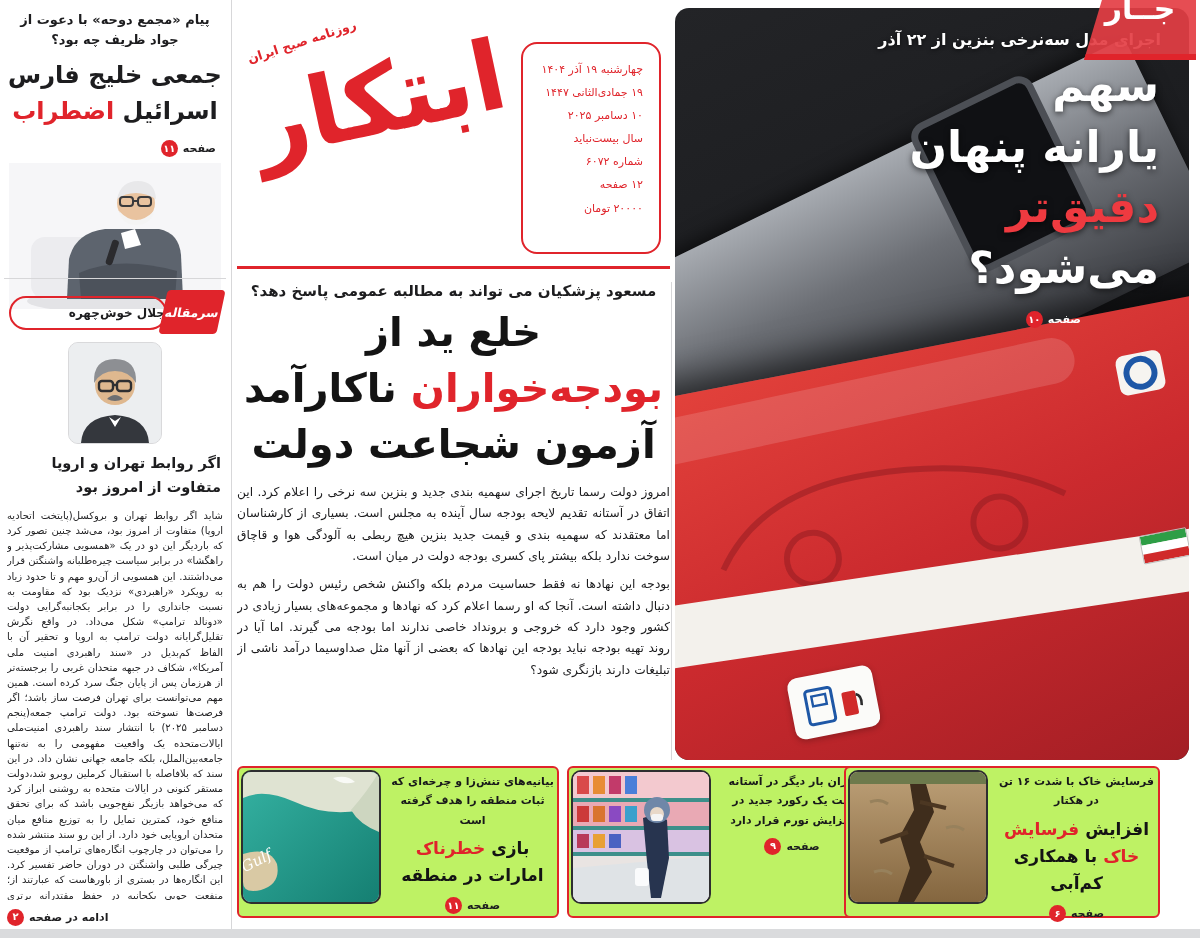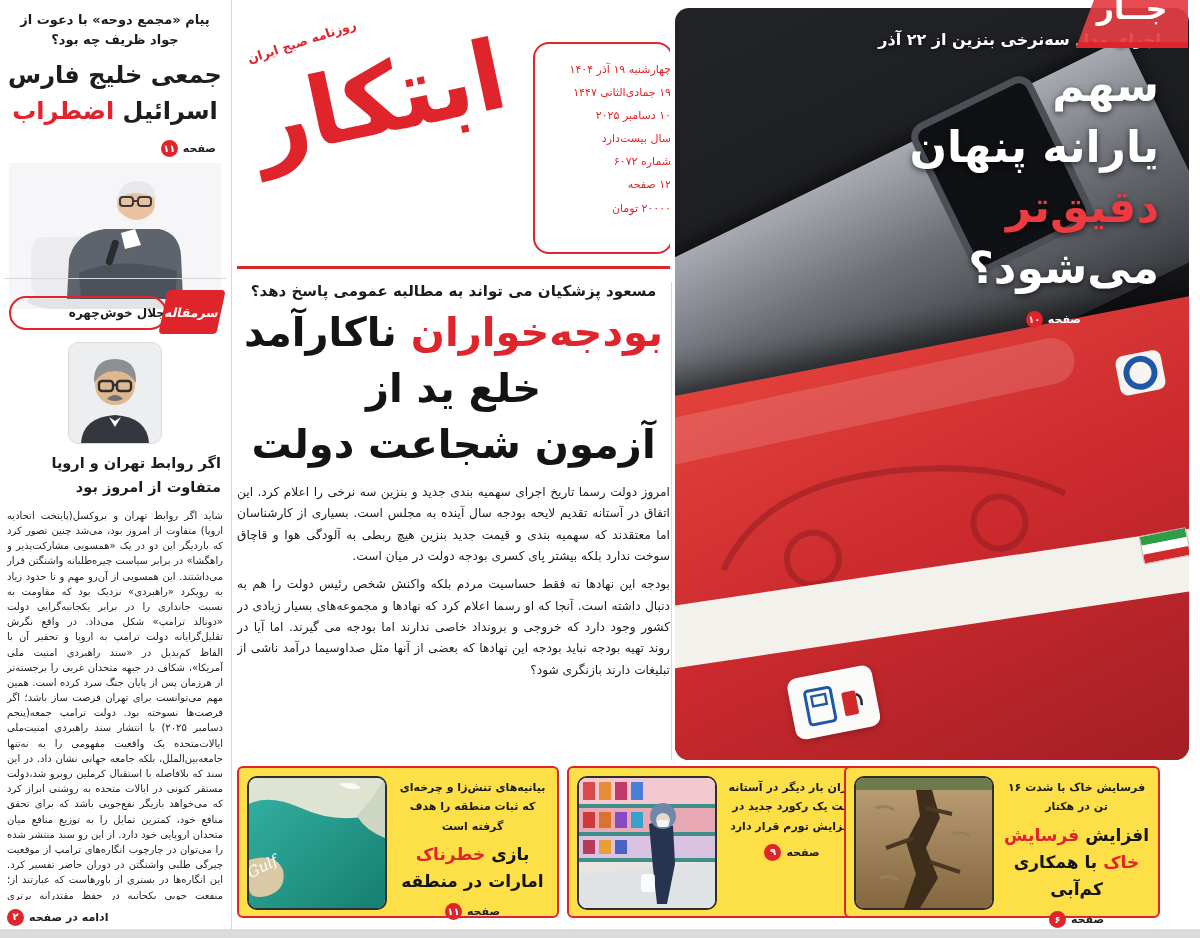--- a/index.html
+++ b/index.html
@@ -8,21 +8,21 @@
 
   
   .red{color:#e0242b;}
   .badge{display:inline-flex;align-items:center;gap:5px;font-size:11px;font-weight:bold;color:#1d1d1f;}
   .badge .num{width:17px;height:17px;border-radius:50%;background:#e0242b;color:#fff;
     display:inline-flex;align-items:center;justify-content:center;font-size:10px;line-height:1;}
   .vline{position:absolute;width:1px;background:#d7d7d9;}
   .hline{position:absolute;height:1px;background:#d7d7d9;}
 
   
-  .jar-tab{position:absolute;top:0;right:12px;width:112px;height:48px;z-index:40;
+  .jar-tab{position:absolute;top:0;right:4px;width:112px;height:60px;z-index:40;
     background:rgba(228,62,68,.92);clip-path:polygon(16% 0,100% 0,100% 100%,0 100%);
     display:flex;align-items:flex-start;justify-content:center;border-bottom:6px solid #e0242b;box-sizing:border-box;}
   .jar-tab span{color:#fff;font-size:30px;font-weight:bold;margin-top:-9px;letter-spacing:2px;}
 
   
   .left-col{position:absolute;left:0;top:0;width:230px;}
   .z-kicker{font-size:13px;font-weight:bold;text-align:center;margin:10px 6px 8px;line-height:1.5;}
   .z-title{font-size:24px;font-weight:bold;text-align:center;line-height:1.5;margin:0 4px;}
   .z-badge{margin:8px 14px 6px;text-align:right;}
   .z-photo{width:212px;height:146px;margin:0 auto;position:relative;overflow:hidden;background:#f6f6f8;}
@@ -37,22 +37,22 @@
   .ed-title{font-size:14.5px;font-weight:bold;text-align:right;line-height:1.65;margin:0 2px 8px;}
   .ed-body{font-size:10px;line-height:1.52;text-align:justify;color:#232325;height:392px;overflow:hidden;}
   .ed-more{margin-top:6px;text-align:left;}
 
   
   .center-col{position:absolute;left:237px;top:0;width:433px;height:762px;overflow:hidden;}
   .masthead{position:relative;height:266px;}
   .logo-text{position:absolute;left:-8px;top:52px;width:300px;text-align:center;color:#e0242b;
     font-size:96px;font-weight:bold;line-height:1;transform:rotate(-12deg);}
   .tagline{position:absolute;left:8px;top:34px;color:#e0242b;font-size:12.5px;font-weight:bold;transform:rotate(-18deg);}
-  .datebox{position:absolute;left:296px;top:42px;width:140px;height:212px;border:2px solid #e0242b;border-radius:16px;
-    box-sizing:border-box;padding:14px 0;color:#e0242b;font-size:11px;line-height:2.1;text-align:right;}
+  .datebox{position:absolute;left:284px;top:42px;width:140px;height:212px;border:2px solid #e0242b;border-radius:16px;
+    box-sizing:border-box;padding:14px 16px;color:#e0242b;font-size:11px;line-height:2.1;text-align:right;}
   .red-rule{position:absolute;left:0;top:266px;width:433px;height:3px;background:#e0242b;}
   .lead-kicker{margin:16px 4px 4px;text-align:center;font-size:15px;font-weight:bold;}
   .lead-h1{text-align:center;font-weight:bold;color:#141414;font-size:40px;line-height:1.4;margin:2px 0 10px;white-space:nowrap;}
   .lead-body p{margin:0 0 7px;font-size:12.2px;line-height:1.75;text-align:justify;color:#1c1c1e;}
   .lead-more{text-align:left;margin-top:0;}
 
   
   .photo-panel{position:absolute;left:675px;top:8px;width:514px;height:752px;border-radius:14px;overflow:hidden;
     background:linear-gradient(155deg,#232427 0%,#1a1b1e 45%,#141518 100%);}
   .slot-plate{position:absolute;left:-70px;top:150px;width:600px;height:230px;transform:rotate(-26deg);
@@ -77,21 +77,21 @@
   .ph-kicker{position:absolute;top:22px;right:28px;color:#fff;font-size:16px;font-weight:bold;z-index:5;
     text-shadow:0 1px 4px rgba(0,0,0,.7);}
   .ph-headline{position:absolute;top:48px;right:30px;text-align:right;color:#fff;font-size:44px;font-weight:bold;
     line-height:1.38;z-index:5;text-shadow:0 2px 6px rgba(0,0,0,.65);}
   .ph-headline .red{color:#ee3a40;}
   .ph-badge{position:absolute;top:300px;right:108px;z-index:5;color:#fff;}
   .ph-badge .word{font-size:11px;font-weight:bold;color:#fff;}
 
   
   .bbox{position:absolute;top:766px;height:152px;box-sizing:border-box;border:2px solid #e0242b;border-radius:6px;
-    background:#fde047;display:flex;gap:9px;padding:8px;}
+    background:#bef264;display:flex;gap:9px;padding:2px;}
   .bbox .box-text{flex:1;display:flex;flex-direction:column;align-items:center;padding-top:2px;}
   .box-kicker{font-size:11px;font-weight:bold;text-align:center;line-height:1.75;color:#18181a;}
   .box-title{font-size:17px;font-weight:bold;margin-top:5px;text-align:center;line-height:1.6;color:#141414;}
   .box-badge{margin-top:5px;}
   .box-img{width:136px;min-width:136px;height:130px;border:2px solid #2e2e30;border-radius:10px;overflow:hidden;position:relative;background:#ccc;}
   .box-img svg{display:block;}
 
   .bottom-bar{position:absolute;left:0;top:929px;width:1200px;height:9px;background:#dadbdd;}
 </style>
 </head>
@@ -171,33 +171,33 @@
   <div class="vline" style="left:231px;top:0;height:929px"></div>
 
   <div class="center-col">
     <header class="masthead">
       <div class="tagline">روزنامه صبح ایران</div>
       <div class="logo-text">ابتکار</div>
       <div class="datebox">
         <div>چهارشنبه ۱۹ آذر ۱۴۰۴</div>
         <div>۱۹ جمادی‌الثانی ۱۴۴۷</div>
         <div>۱۰ دسامبر ۲۰۲۵</div>
-        <div>سال بیست‌دارد</div>
+        <div>سال بیست‌نباید</div>
         <div>شماره ۶۰۷۲</div>
         <div>۱۲ صفحه</div>
         <div>۲۰۰۰۰ تومان</div>
       </div>
       <div class="red-rule"></div>
     </header>
 
     <article>
       <div class="lead-kicker">مسعود پزشکیان می تواند به مطالبه عمومی پاسخ دهد؟</div>
       <h1 class="lead-h1">
+        <div><span>خلع ید از</span></div>
         <div><span class="red">بودجه‌خواران</span> <span>ناکارآمد</span></div>
-        <div><span>خلع ید از</span></div>
         <div><span>آزمون شجاعت دولت</span></div>
       </h1>
       <div class="lead-body">
         <p>امروز دولت رسما تاریخ اجرای سهمیه بندی جدید و بنزین سه نرخی را اعلام کرد. این اتفاق در آستانه تقدیم لایحه بودجه سال آینده به مجلس است. بسیاری از کارشناسان اما معتقدند که سهمیه بندی و قیمت جدید بنزین هیچ ربطی به آلودگی هوا و قاچاق سوخت ندارد بلکه بیشتر پای کسری بودجه دولت در میان است.</p>
         <p>بودجه این نهادها نه فقط حساسیت مردم بلکه واکنش شخص رئیس دولت را هم به دنبال داشته است. آنجا که او رسما اعلام کرد که نهادها و مجموعه‌های بسیار زیادی در کشور وجود دارد که خروجی و برونداد خاصی ندارند اما بودجه می گیرند. اما آیا در روند تهیه بودجه نباید بودجه این نهادها که بعضی از آنها مثل صداوسیما درآمد ناشی از تبلیغات دارند بازنگری شود؟</p>
       </div>
       <div class="lead-more">
         
       </div>
     </article>

